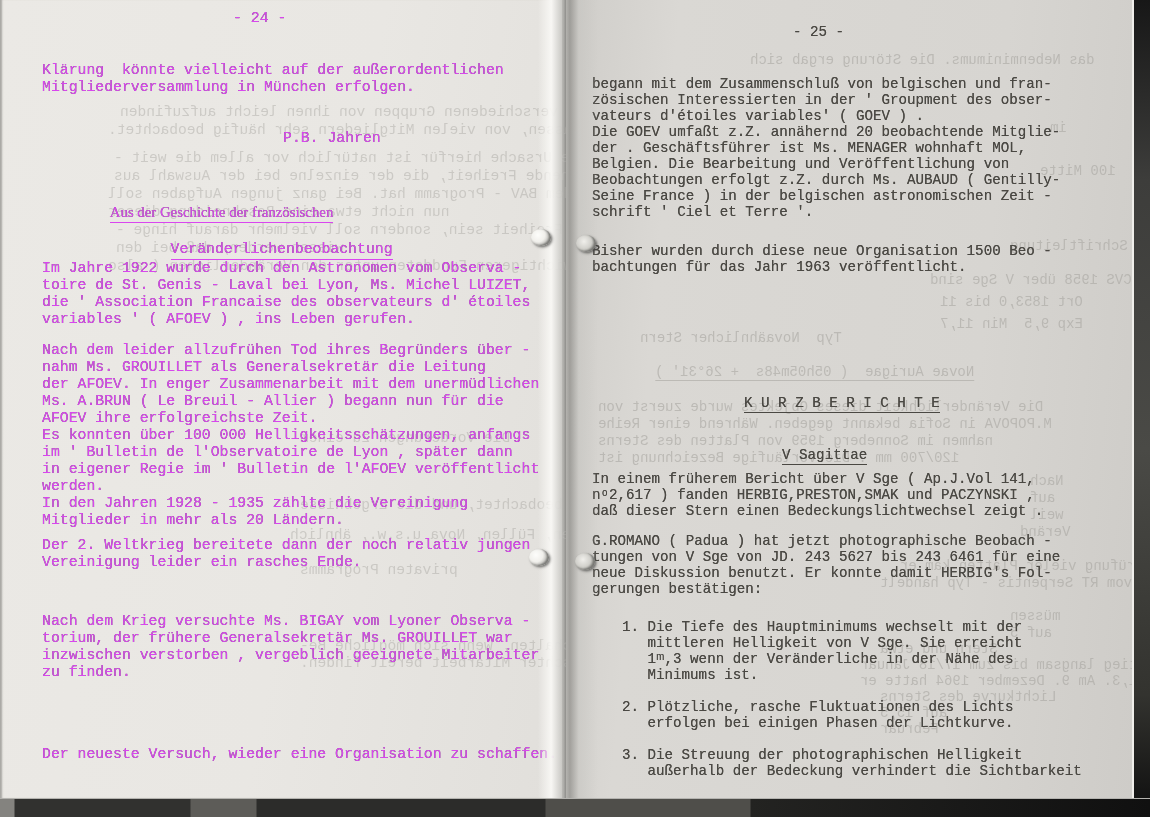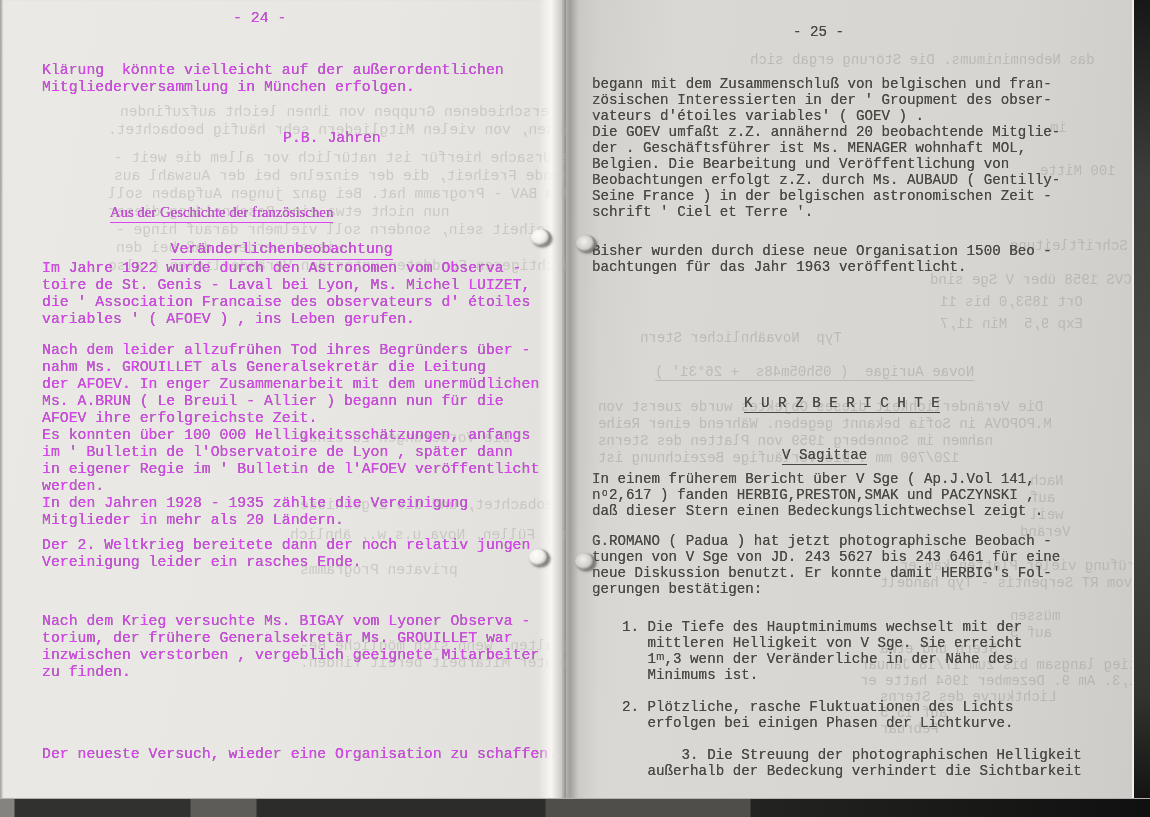--- a/index.html
+++ b/index.html
@@ -173,21 +173,21 @@
 gerungen bestätigen:</div>
 
   <div class="tw tw-r" style="left:622px;top:619px;">1. Die Tiefe des Hauptminimums wechselt mit der
    mittleren Helligkeit von V Sge. Sie erreicht
    1ᵐ,3 wenn der Veränderliche in der Nähe des
    Minimums ist.</div>
 
   <div class="tw tw-r" style="left:622px;top:699px;">2. Plötzliche, rasche Fluktuationen des Lichts
    erfolgen bei einigen Phasen der Lichtkurve.</div>
 
-  <div class="tw tw-r" style="left:622px;top:747px;text-align:right;">3. Die Streuung der photographischen Helligkeit
+  <div class="tw tw-r" style="left:622px;top:747px;">3. Die Streuung der photographischen Helligkeit
    außerhalb der Bedeckung verhindert die Sichtbarkeit</div>
 
   <div class="gutter"></div>
   <div class="hole" style="left:531px;top:229px;"></div>
   <div class="hole" style="left:529px;top:549px;"></div>
   <div class="hole hole-dark" style="left:576px;top:235px;"></div>
   <div class="hole hole-dark" style="left:575px;top:553px;"></div>
   <div class="edge-right"></div>
   <div class="edge-bottom"></div>
 </div>

